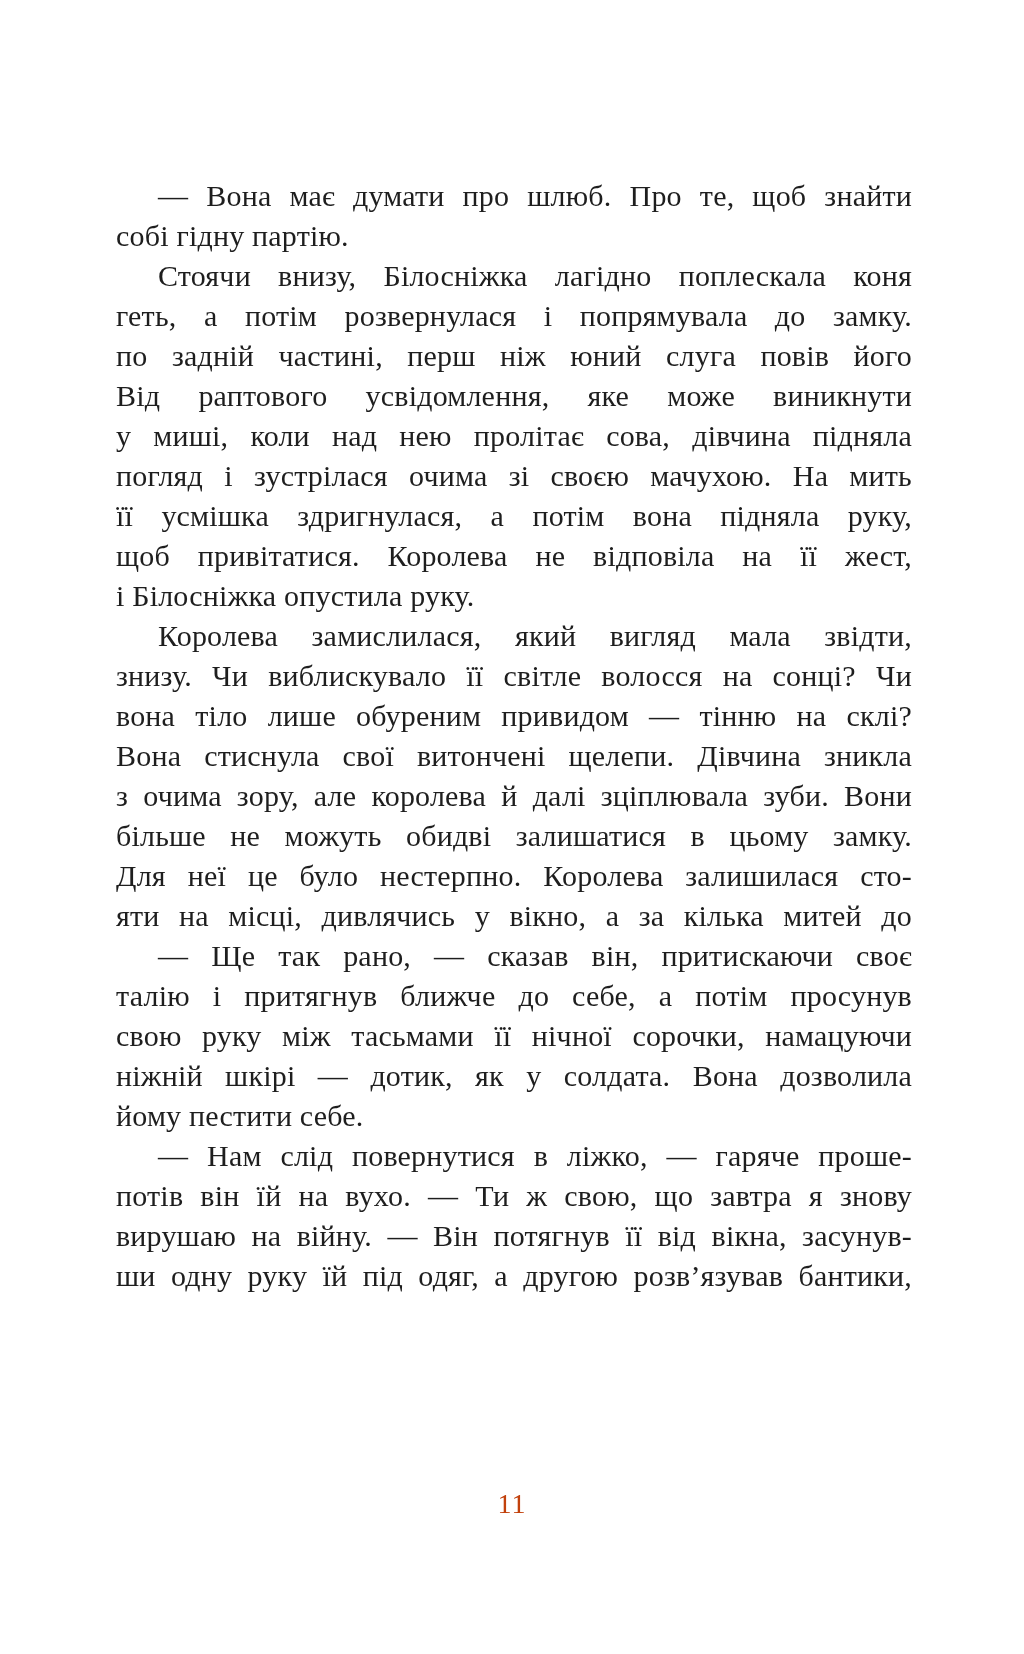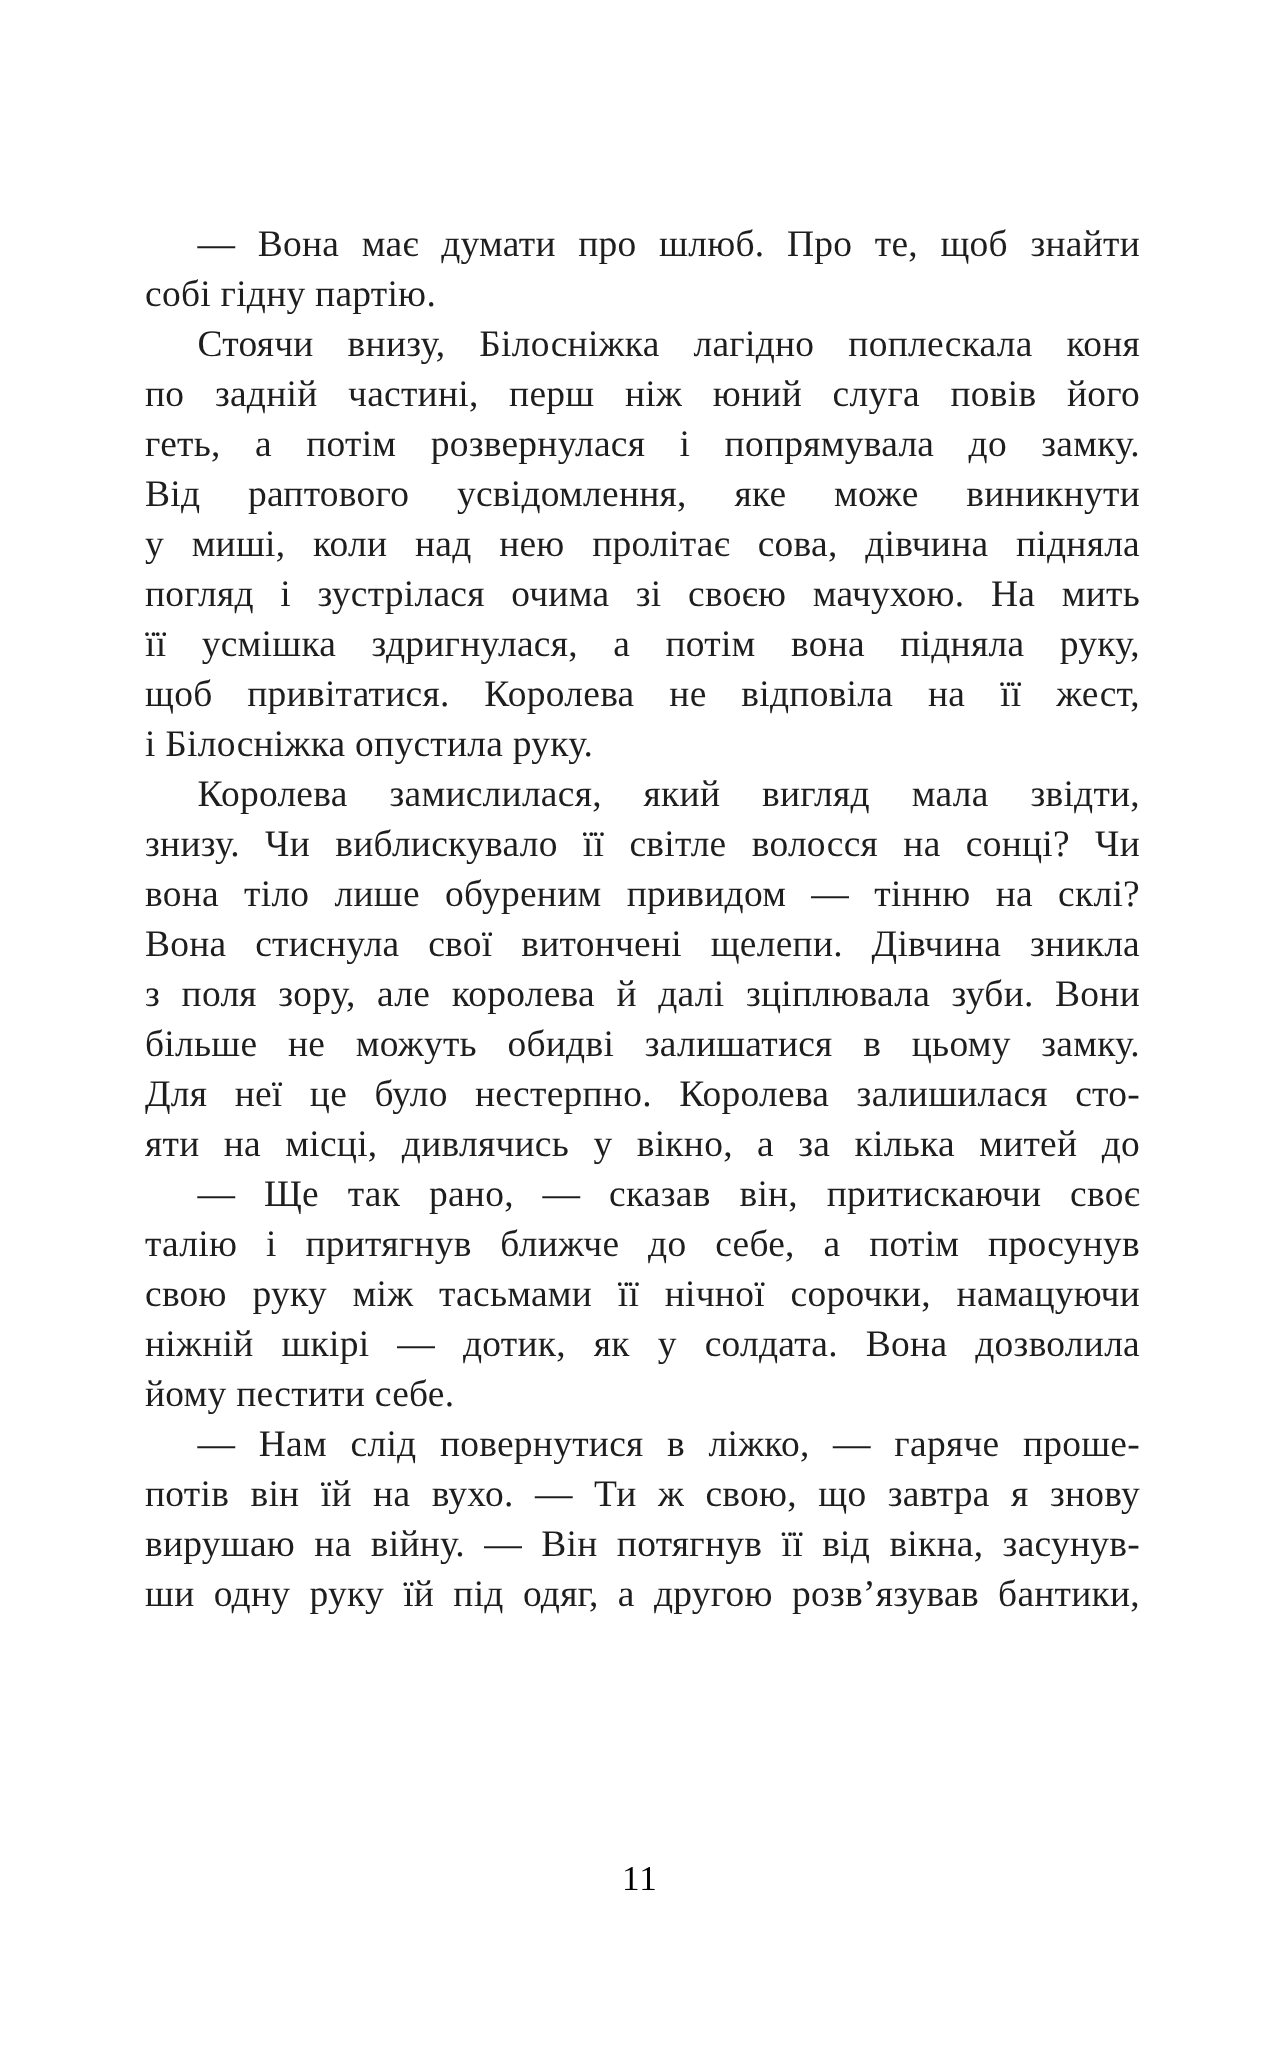--- a/index.html
+++ b/index.html
@@ -39,47 +39,47 @@
   .line.no-justify {
     text-align-last: left;
   }
   .page-number {
     position: absolute;
     left: 0;
     width: 1024px;
     top: 1488px;
     text-align: center;
     font-size: 28px;
-    color: #000000;
+    color: #c2410c;
     letter-spacing: 1px;
   }
 </style>
 </head>
 <body>
 
 <div class="book-page">
   <div class="text-block" id="text-block">
       <div class="line indent">— Вона має думати про шлюб. Про те, щоб знайти</div>
       <div class="line no-justify">собі гідну партію.</div>
       <p class="paragraph"></p>
       <div class="line indent">Стоячи внизу, Білосніжка лагідно поплескала коня</div>
+      <div class="line">геть, а потім розвернулася і попрямувала до замку.</div>
       <div class="line">по задній частині, перш ніж юний слуга повів його</div>
-      <div class="line">геть, а потім розвернулася і попрямувала до замку.</div>
       <div class="line">Від раптового усвідомлення, яке може виникнути</div>
       <div class="line">у миші, коли над нею пролітає сова, дівчина підняла</div>
       <div class="line">погляд і зустрілася очима зі своєю мачухою. На мить</div>
       <div class="line">її усмішка здригнулася, а потім вона підняла руку,</div>
       <div class="line">щоб привітатися. Королева не відповіла на її жест,</div>
       <div class="line no-justify">і Білосніжка опустила руку.</div>
       <p class="paragraph"></p>
       <div class="line indent">Королева замислилася, який вигляд мала звідти,</div>
       <div class="line">знизу. Чи виблискувало її світле волосся на сонці? Чи</div>
       <div class="line">вона тіло лише обуреним привидом — тінню на склі?</div>
       <div class="line">Вона стиснула свої витончені щелепи. Дівчина зникла</div>
-      <div class="line">з поля зору, але королева й далі зціплювала зуби. Вони</div>
+      <div class="line">з очима зору, але королева й далі зціплювала зуби. Вони</div>
       <div class="line">більше не можуть обидві залишатися в цьому замку.</div>
       <div class="line">Для неї це було нестерпно. Королева залишилася сто-</div>
       <div class="line">яти на місці, дивлячись у вікно, а за кілька митей до</div>
       <p class="paragraph"></p>
       <div class="line indent">— Ще так рано, — сказав він, притискаючи своє</div>
       <div class="line">талію і притягнув ближче до себе, а потім просунув</div>
       <div class="line">свою руку між тасьмами її нічної сорочки, намацуючи</div>
       <div class="line">ніжній шкірі — дотик, як у солдата. Вона дозволила</div>
       <div class="line no-justify">йому пестити себе.</div>
       <p class="paragraph"></p>

